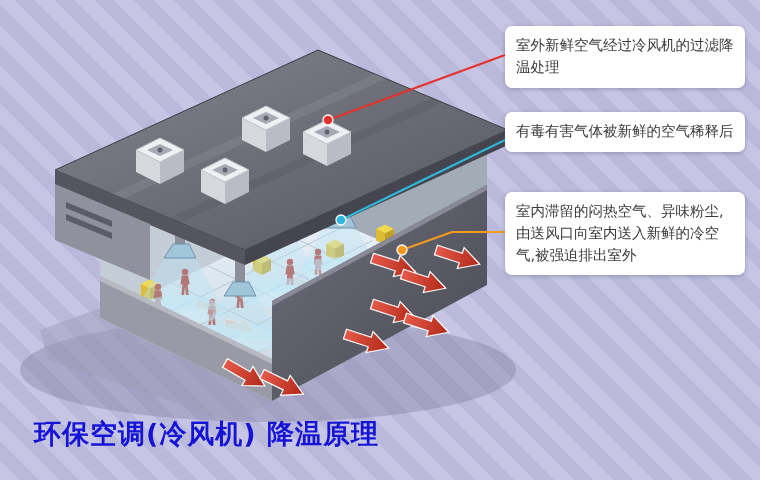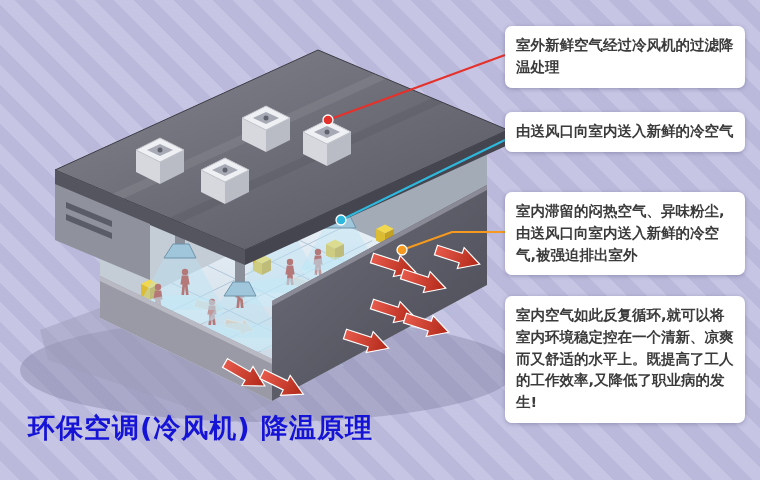--- a/index.html
+++ b/index.html
@@ -7,23 +7,23 @@
     position:relative;width:760px;height:480px;overflow:hidden;
     background:repeating-linear-gradient(45deg,#c7c5e4 0px,#c7c5e4 14px,#bbb9db 14px,#bbb9db 28px);
     font-family:"DejaVu Sans","Liberation Sans",sans-serif;
   }
   .illustration{position:absolute;left:0;top:18px;}
   .connectors{position:absolute;left:0;top:0;pointer-events:none;}
   .callout{
     position:absolute;left:505px;width:240px;background:#ffffff;border-radius:7px;
     box-shadow:0 1px 4px rgba(60,60,100,.35);padding:9px 11px;box-sizing:border-box;
   }
-  .callout p{margin:0;font-size:14.5px;line-height:1.5;color:#3b3b3b;font-weight:700;}
+  .callout p{margin:0;font-size:14.5px;line-height:1.5;color:#3b3b3b;font-weight:400;}
   .title{
-    position:absolute;left:26px;top:408px;margin:2px;
+    position:absolute;left:26px;top:408px;margin:8px;
     font-size:27px;font-weight:bold;letter-spacing:1px;white-space:nowrap;
   }
 </style>
 </head>
 <body>
 
 <div class="stage">
 
   <svg class="illustration" width="520" height="420" viewBox="0 0 520 420">
     <defs>
@@ -194,23 +194,20 @@
     <circle cx="341" cy="220" r="5" stroke="#ffffff" stroke-width="1.3" fill="#2fb8dd"></circle>
 
     <polyline points="505,232 452,232 402,250" fill="none" stroke-width="2" stroke="#f59a1e"></polyline>
     <circle cx="402" cy="250" r="5" stroke="#ffffff" stroke-width="1.3" fill="#f59a1e"></circle>
   </svg>
 
   <div class="callout" style="top:26px">
     <p>室外新鲜空气经过冷风机的过滤降温处理</p>
   </div>
   <div class="callout" style="top:112px">
-    <p>由送风口向室内送入新鲜的冷空气</p>
+    <p>有毒有害气体被新鲜的空气稀释后</p>
   </div>
   <div class="callout" style="top:192px">
     <p>室内滞留的闷热空气、异味粉尘,由送风口向室内送入新鲜的冷空气,被强迫排出室外</p>
   </div>
-  <div class="callout" style="top:296px">
-    <p>室内空气如此反复循环,就可以将室内环境稳定控在一个清新、凉爽而又舒适的水平上。既提高了工人的工作效率,又降低了职业病的发生!</p>
-  </div>
 
   <h1 class="title" style="color: rgb(20, 19, 214);">环保空调(冷风机) 降温原理</h1>
 </div>
 
 </body></html>

